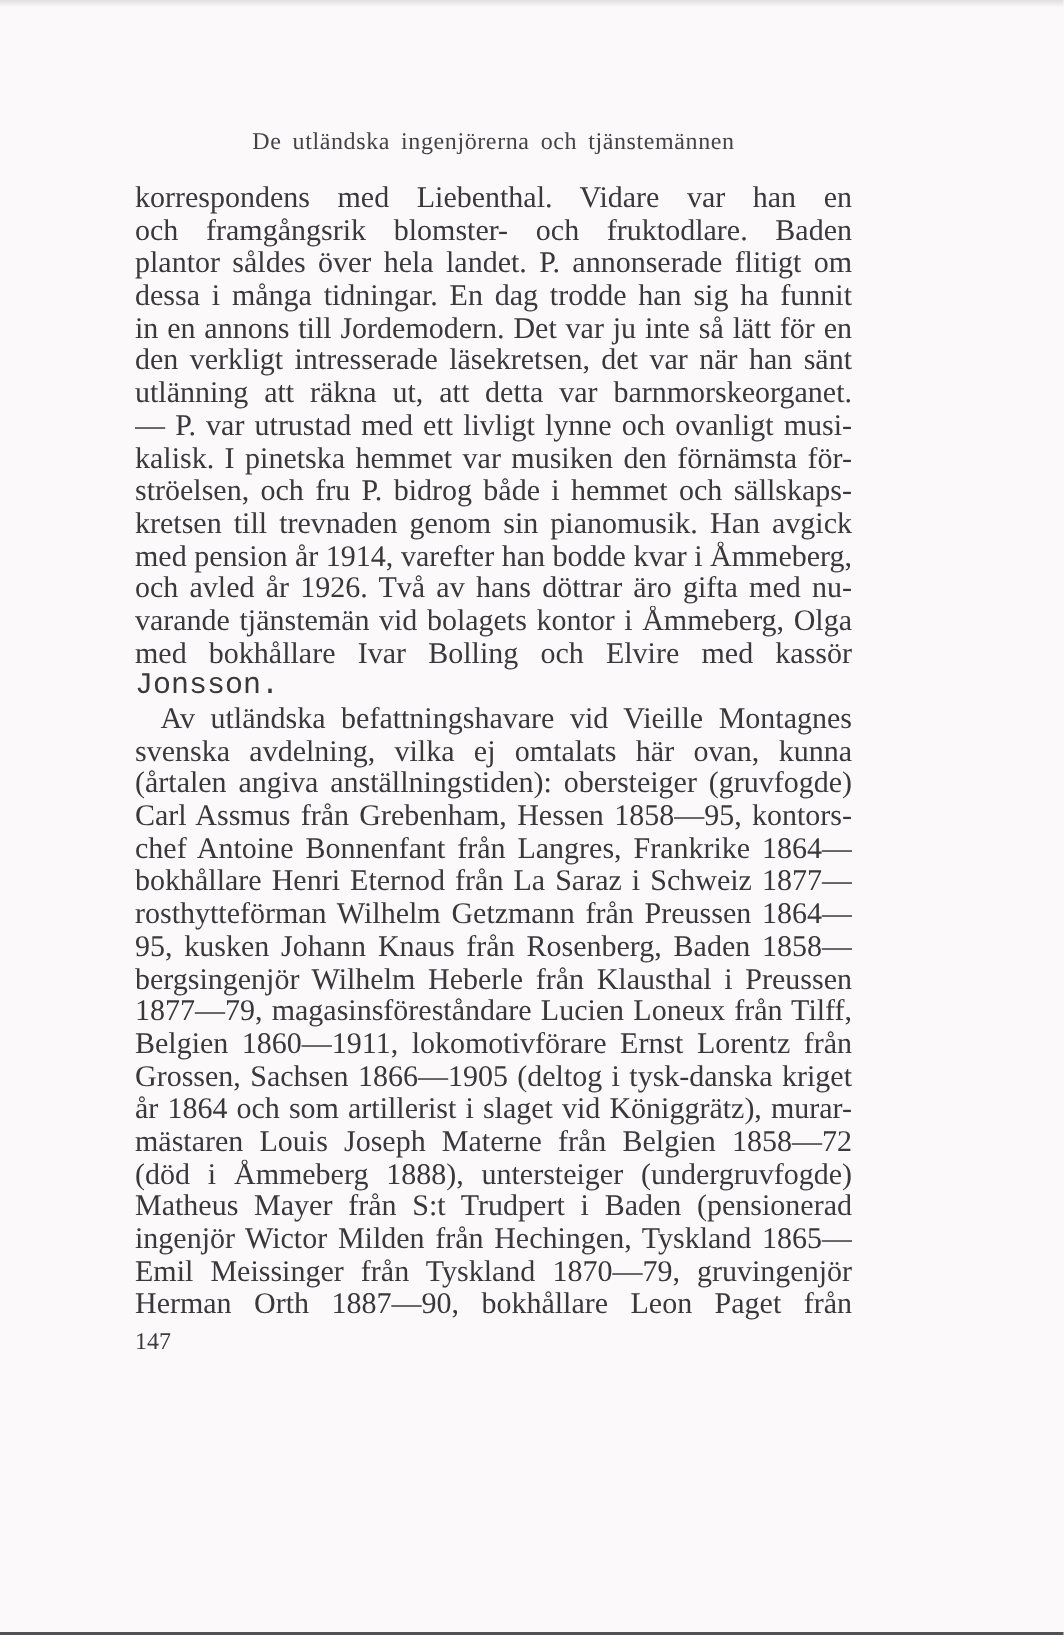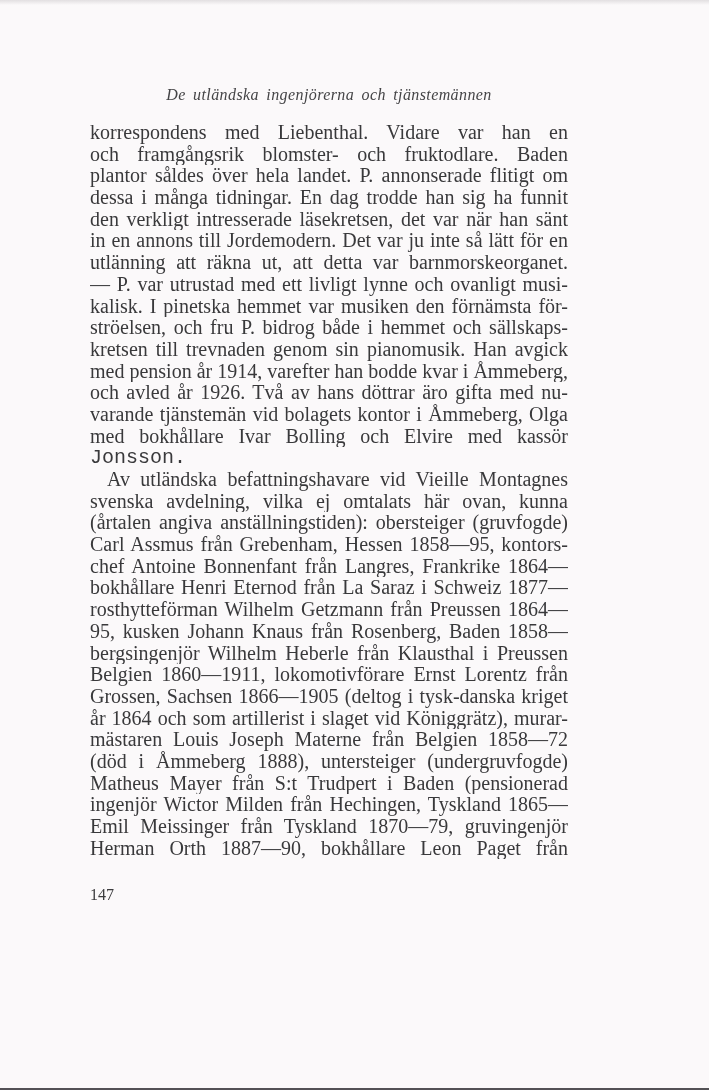--- a/index.html
+++ b/index.html
@@ -30,21 +30,20 @@
     bottom: 0; left: 0; right: 0;
     height: 2px;
     background: #535155;
   }
   .running-head {
     position: absolute;
     top: 86px;
     left: 90px;
     width: 478px;
     text-align: center;
-    font-style: italic;
     font-size: 16px;
     letter-spacing: 0.4px;
     word-spacing: 3px;
     color: #444446;
   }
   .text-block {
     position: absolute;
     top: 122px;
     left: 90px;
     width: 478px;
@@ -82,41 +81,42 @@
 <div class="page">
   <div class="scan-edge-top"></div>
 
   <div class="running-head">De utländska ingenjörerna och tjänstemännen</div>
 
   <div class="text-block">
       <div class="line">korrespondens med Liebenthal. Vidare var han en intresserad</div>
       <div class="line">och framgångsrik blomster- och fruktodlare. Baden jordgubbs-</div>
       <div class="line">plantor såldes över hela landet. P. annonserade flitigt om</div>
       <div class="line">dessa i många tidningar. En dag trodde han sig ha funnit</div>
+      <div class="line">in en annons till Jordemodern. Det var ju inte så lätt för en</div>
       <div class="line">den verkligt intresserade läsekretsen, det var när han sänt</div>
-      <div class="line">in en annons till Jordemodern. Det var ju inte så lätt för en</div>
       <div class="line">utlänning att räkna ut, att detta var barnmorskeorganet.</div>
       <div class="line">— P. var utrustad med ett livligt lynne och ovanligt musi-</div>
       <div class="line">kalisk. I pinetska hemmet var musiken den förnämsta för-</div>
       <div class="line">ströelsen, och fru P. bidrog både i hemmet och sällskaps-</div>
       <div class="line">kretsen till trevnaden genom sin pianomusik. Han avgick</div>
       <div class="line">med pension år 1914, varefter han bodde kvar i Åmmeberg,</div>
       <div class="line">och avled år 1926. Två av hans döttrar äro gifta med nu-</div>
       <div class="line">varande tjänstemän vid bolagets kontor i Åmmeberg, Olga</div>
       <div class="line">med bokhållare Ivar Bolling och Elvire med kassör Reinhold</div>
       <div class="line left">Jonsson.</div>
       <div class="line indent">Av utländska befattningshavare vid Vieille Montagnes</div>
       <div class="line">svenska avdelning, vilka ej omtalats här ovan, kunna nämnas</div>
       <div class="line">(årtalen angiva anställningstiden): obersteiger (gruvfogde)</div>
       <div class="line">Carl Assmus från Grebenham, Hessen 1858—95, kontors-</div>
       <div class="line">chef Antoine Bonnenfant från Langres, Frankrike 1864—68,</div>
       <div class="line">bokhållare Henri Eternod från La Saraz i Schweiz 1877—80,</div>
       <div class="line">rosthytteförman Wilhelm Getzmann från Preussen 1864—</div>
       <div class="line">95, kusken Johann Knaus från Rosenberg, Baden 1858—1903,</div>
       <div class="line">bergsingenjör Wilhelm Heberle från Klausthal i Preussen</div>
+      <div class="line">1877—79, magasinsföreståndare Lucien Loneux från Tilff,</div>
       <div class="line">Belgien 1860—1911, lokomotivförare Ernst Lorentz från</div>
       <div class="line">Grossen, Sachsen 1866—1905 (deltog i tysk-danska kriget</div>
       <div class="line">år 1864 och som artillerist i slaget vid Königgrätz), murar-</div>
       <div class="line">mästaren Louis Joseph Materne från Belgien 1858—72</div>
       <div class="line">(död i Åmmeberg 1888), untersteiger (undergruvfogde)</div>
       <div class="line">Matheus Mayer från S:t Trudpert i Baden (pensionerad 1898),</div>
       <div class="line">ingenjör Wictor Milden från Hechingen, Tyskland 1865—70,</div>
       <div class="line">Emil Meissinger från Tyskland 1870—79, gruvingenjör</div>
       <div class="line">Herman Orth 1887—90, bokhållare Leon Paget från Thenan,</div>
     </div>

